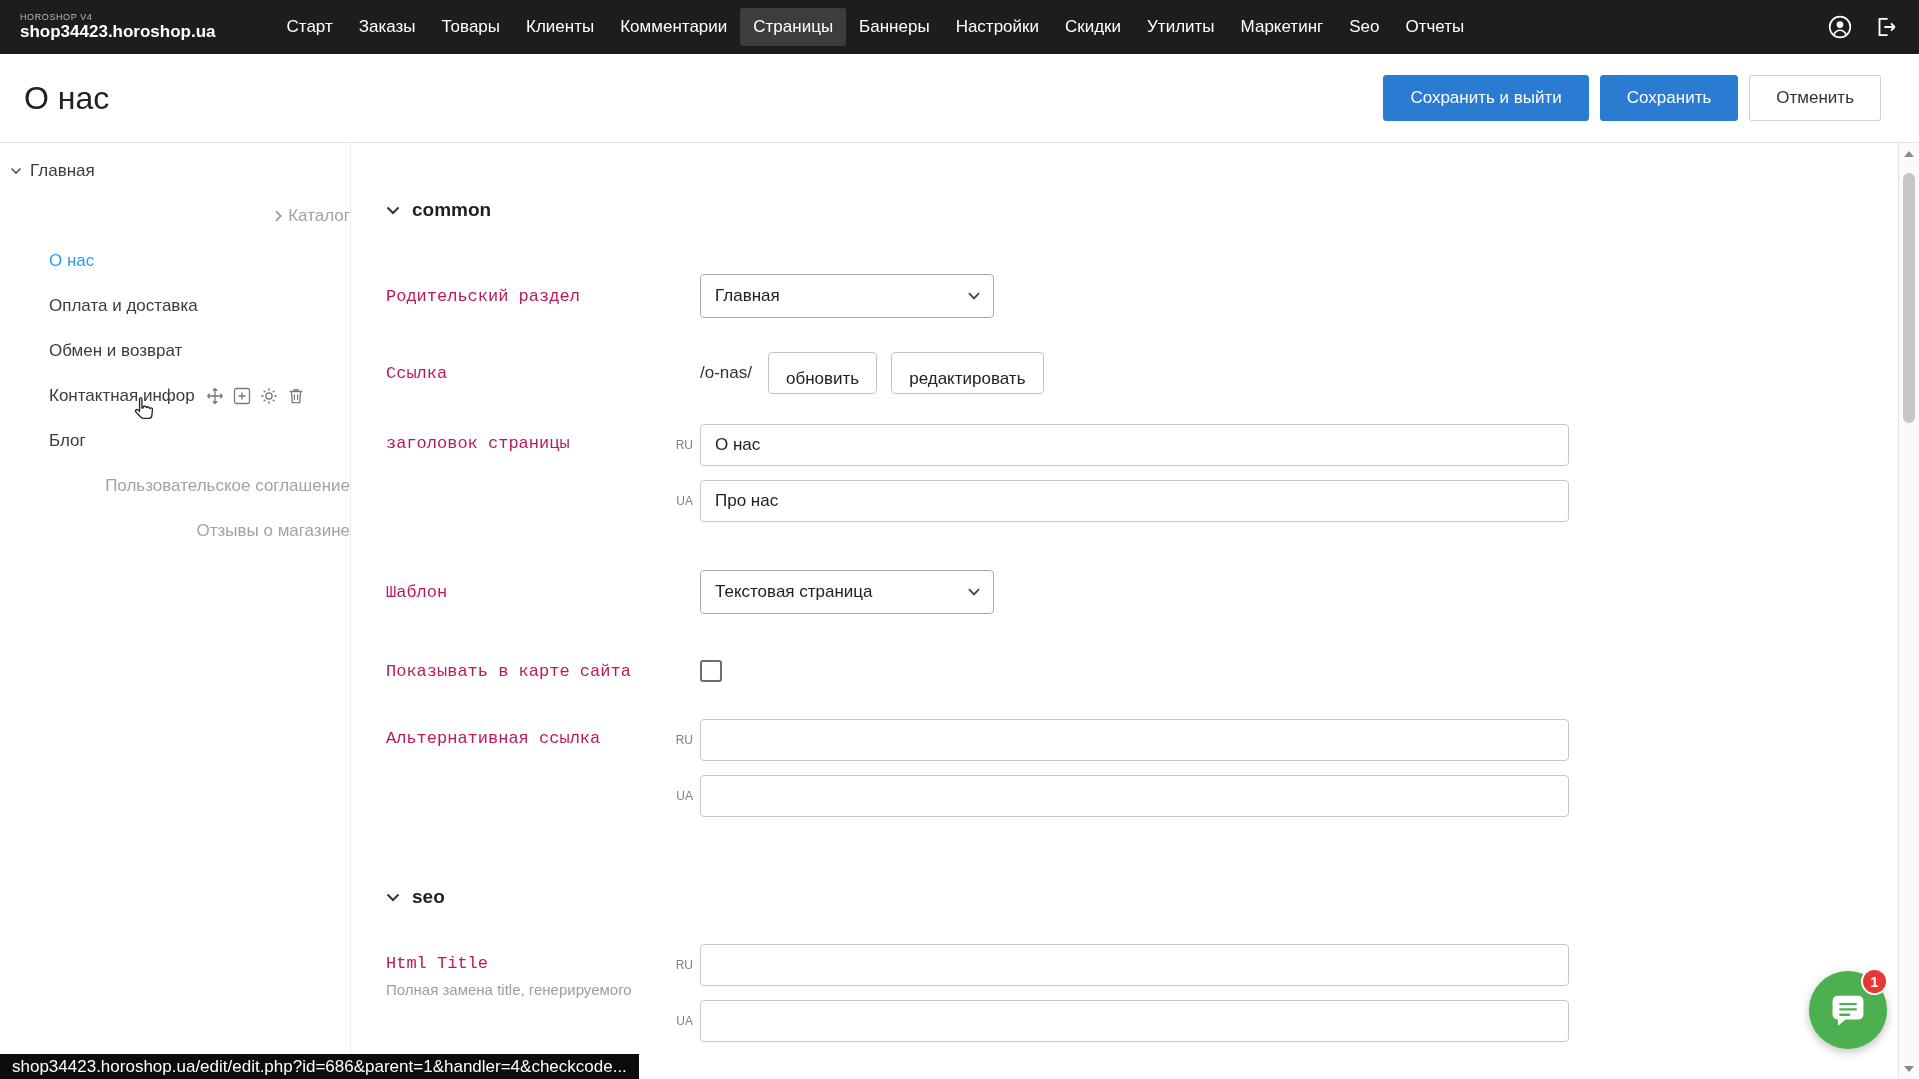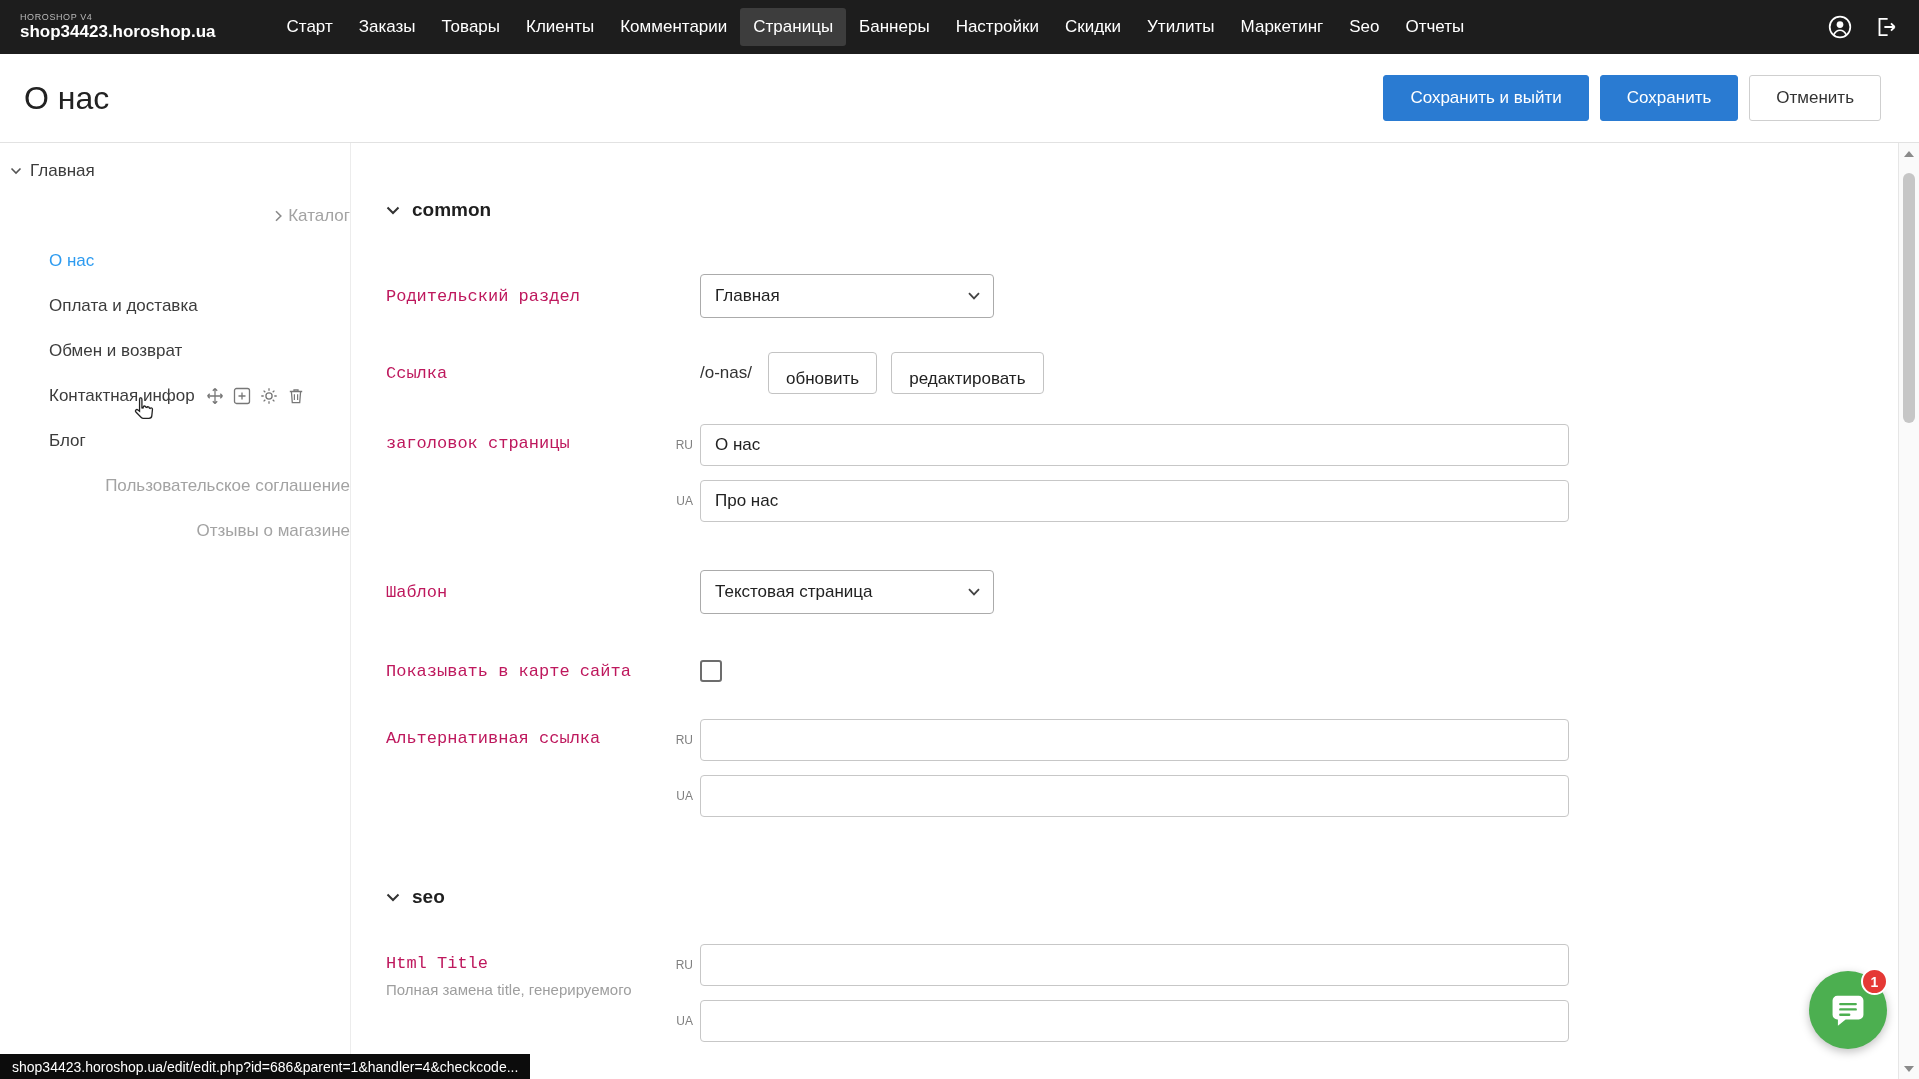--- a/index.html
+++ b/index.html
@@ -117,21 +117,21 @@
   .sb-arrow.down { bottom: 0; }
   .sb-arrow.up::after { content: ""; border-left: 5px solid transparent;
       border-right: 5px solid transparent; border-bottom: 6px solid #8a8a8a; }
   .sb-arrow.down::after { content: ""; border-left: 5px solid transparent;
       border-right: 5px solid transparent; border-top: 6px solid #8a8a8a; }
   .sb-thumb { position: absolute; left: 4px; right: 4px; top: 30px; height: 250px;
               background: #c6c6c6; border-radius: 8px; cursor: pointer; }
 
   
   .statusbar { position: absolute; left: 0; bottom: 0; height: 25px; background: #0c0c0c;
-               color: #fff; font-size: 14px; display: flex; align-items: center;
+               color: #fff; font-size: 17px; display: flex; align-items: center;
                padding: 1px 12px; white-space: nowrap; z-index: 30; }
 
   
   .chat-launcher { position: absolute; right: 32px; bottom: 30px; width: 78px; height: 78px;
                    border-radius: 50%; background: #4caf50; display: flex; align-items: center;
                    justify-content: center; cursor: pointer; z-index: 30;
                    box-shadow: 0 3px 10px rgba(0,0,0,.25); }
   .chat-badge { position: absolute; top: -3px; right: -1px; width: 27px; height: 27px;
                 border-radius: 50%; background: #e53935; border: 2px solid #fff; color: #fff;
                 font-size: 14px; font-weight: bold; display: flex; align-items: center;

